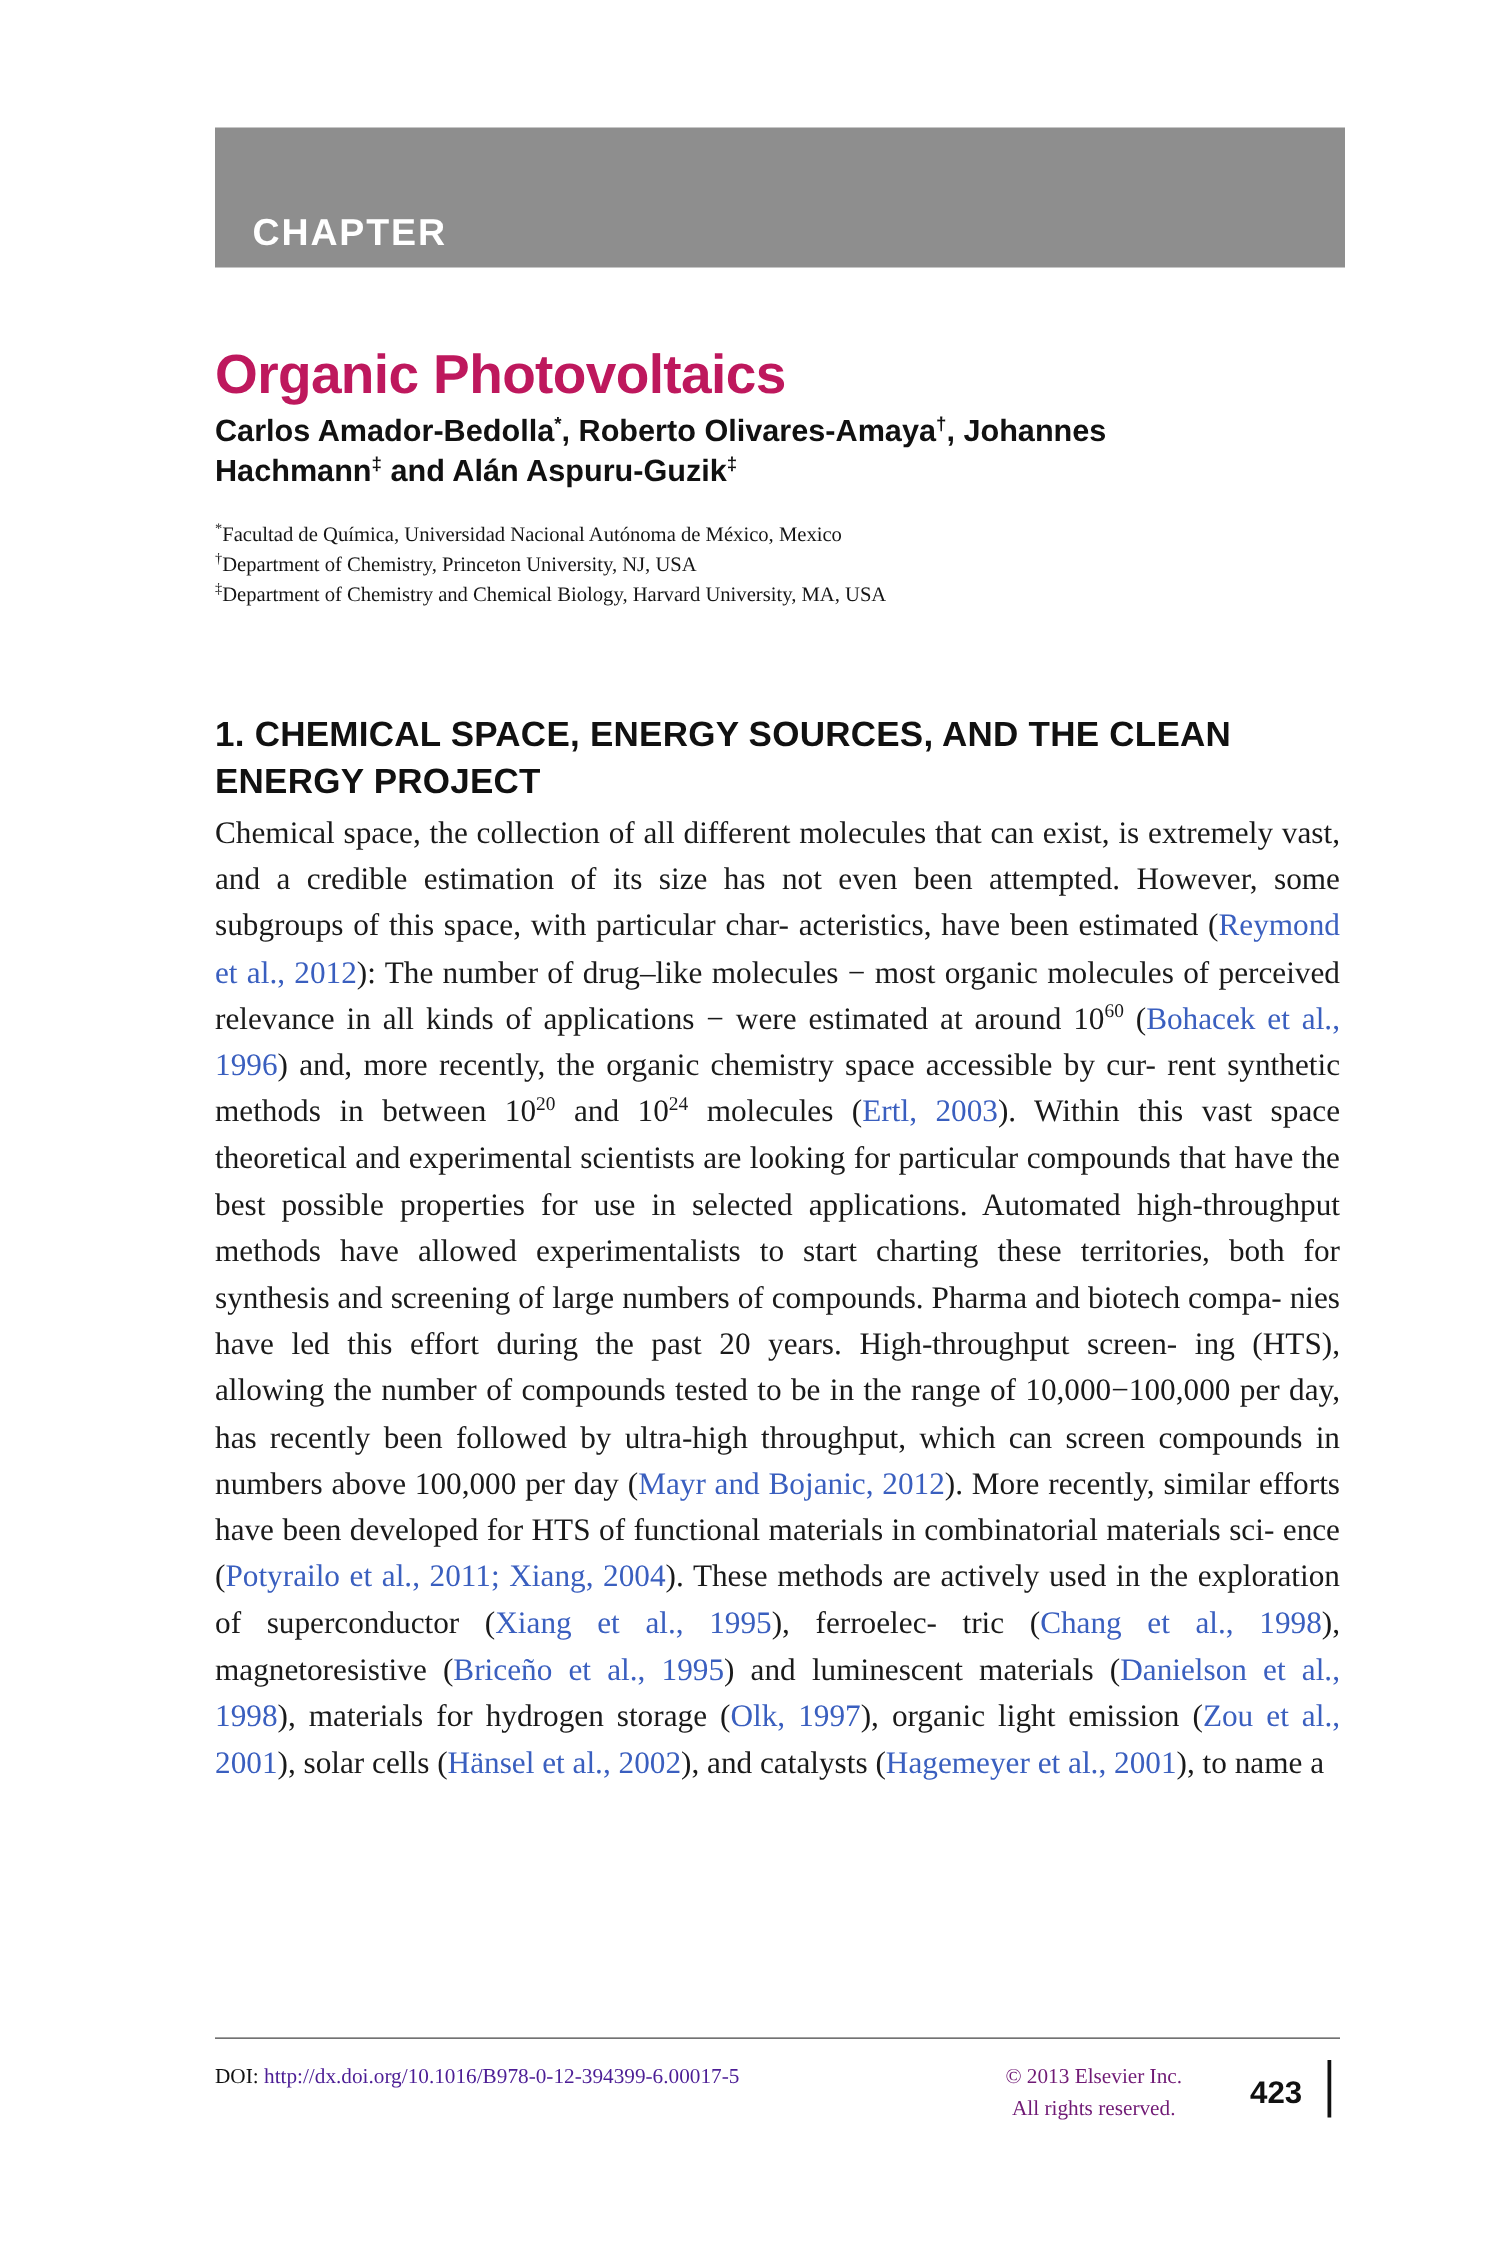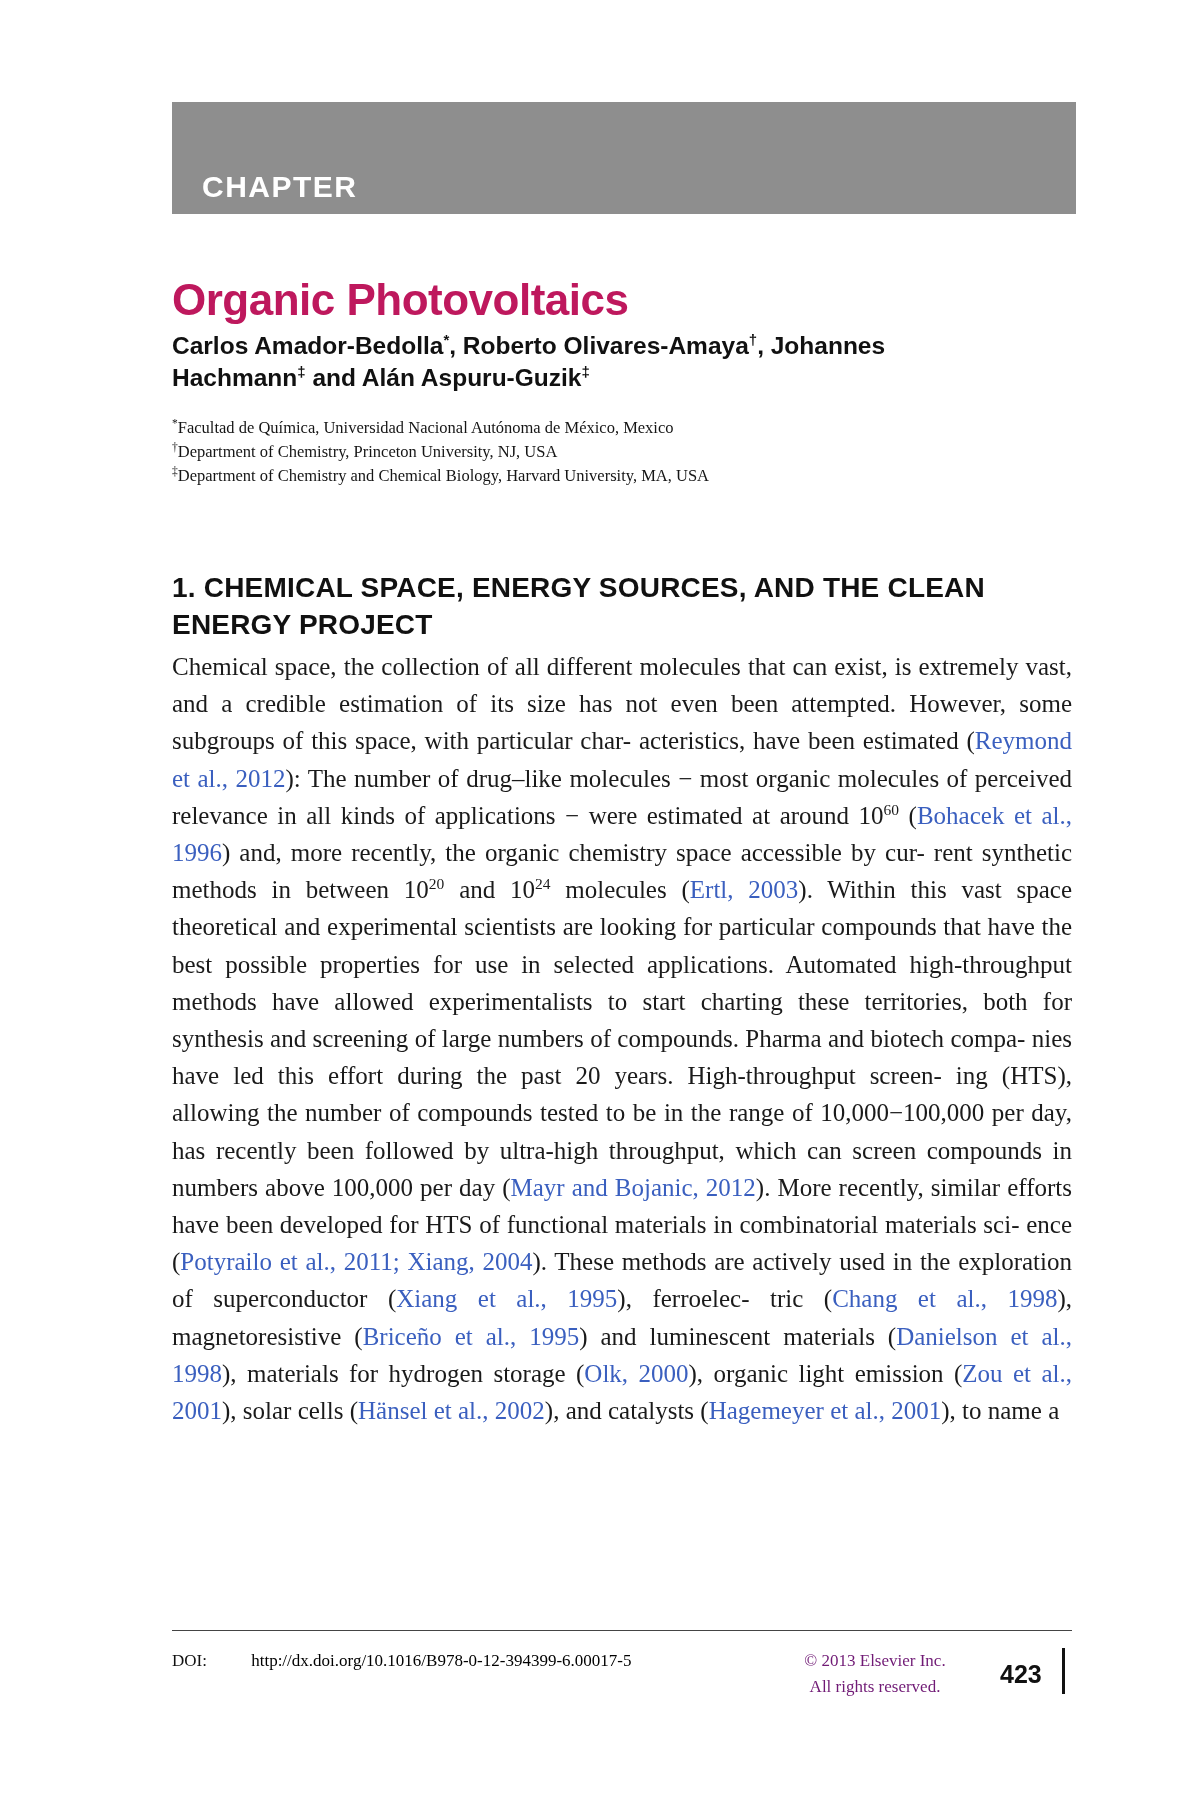--- a/index.html
+++ b/index.html
@@ -153,21 +153,21 @@
     position: absolute;
     left: 172px;
     top: 1648px;
     width: 560px;
     font-family: "Liberation Serif", serif;
     font-size: 17px;
     line-height: 1.5;
     color: #111111;
   }
   .footer-left .journal { font-style: italic; }
-  .footer-left .doi-link { color: #000000; margin-left: 40px; }
+  .footer-left .doi-link { color: #4c1d95; }
   .footer-right {
     position: absolute;
     left: 780px;
     top: 1648px;
     width: 190px;
     text-align: center;
     font-family: "Liberation Serif", serif;
     font-size: 17px;
     line-height: 1.5;
     color: #701a75;
@@ -233,21 +233,21 @@
     nies have led this effort during the past 20 years. High-throughput screen-
     ing (HTS), allowing the number of compounds tested to be in the range
     of 10,000−100,000 per day, has recently been followed by ultra-high
     throughput, which can screen compounds in numbers above 100,000 per
     day (<span class="ref">Mayr and Bojanic, 2012</span>). More recently, similar efforts have been
     developed for HTS of functional materials in combinatorial materials sci-
     ence (<span class="ref">Potyrailo et al., 2011; Xiang, 2004</span>). These methods are actively
     used in the exploration of superconductor (<span class="ref">Xiang et al., 1995</span>), ferroelec-
     tric (<span class="ref">Chang et al., 1998</span>), magnetoresistive (<span class="ref">Briceño et al., 1995</span>) and
     luminescent materials (<span class="ref">Danielson et al., 1998</span>), materials for hydrogen
-    storage (<span class="ref">Olk, 2000</span>), organic light emission (<span class="ref">Zou et al., 2001</span>), solar cells
+    storage (<span class="ref">Olk, 1997</span>), organic light emission (<span class="ref">Zou et al., 2001</span>), solar cells
     (<span class="ref">Hänsel et al., 2002</span>), and catalysts (<span class="ref">Hagemeyer et al., 2001</span>), to name a
   </div>
 
   <div class="footer-rule"></div>
 
   <div class="footer-left">
     <div><span>DOI:</span> <span class="doi-link">http://dx.doi.org/10.1016/B978-0-12-394399-6.00017-5</span></div>
   </div>
 
   <div class="footer-right">

